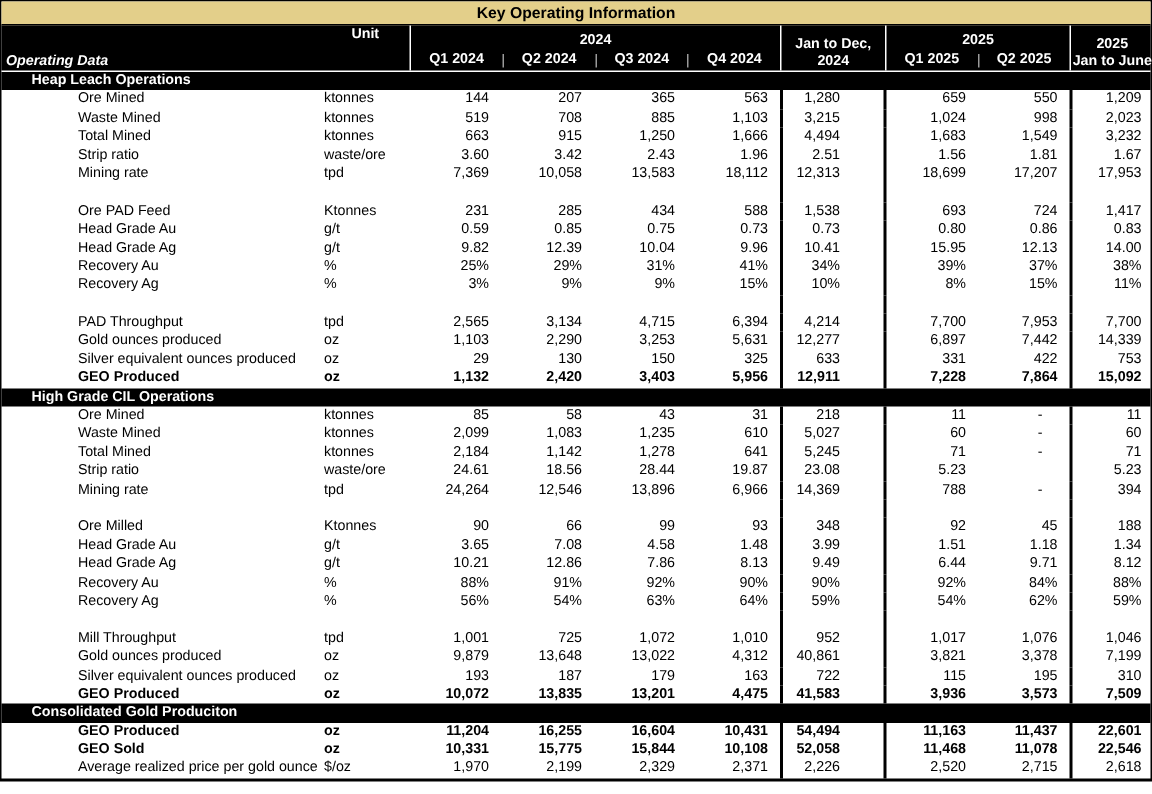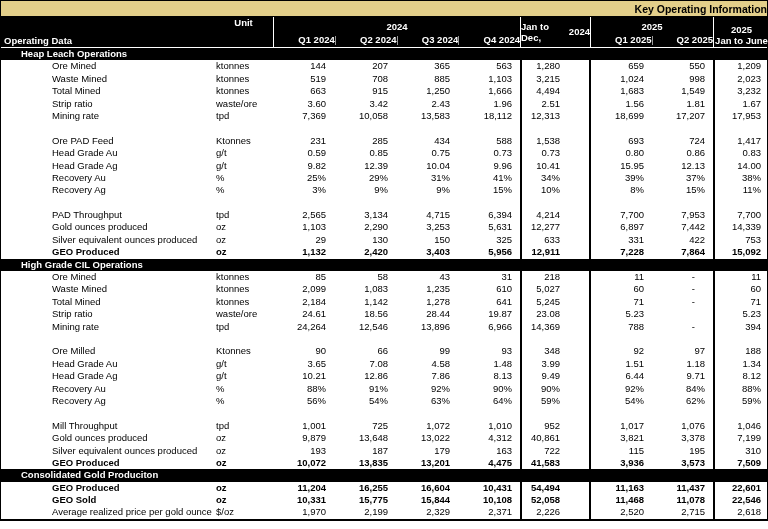--- a/index.html
+++ b/index.html
@@ -4,52 +4,52 @@
 <style>
   html,body{margin:0;padding:0;background:#fff;}
   body{width:768px;height:529px;overflow:hidden;font-family:"Liberation Sans",sans-serif;}
   .page{width:768px;box-sizing:border-box;border:1px solid #000;border-bottom:2px solid #000;background:#fff;}
   .title-bar{height:16px;line-height:16px;background:#e3cf8a;color:#000;font-weight:bold;
     font-size:10.5px;text-align:center;border-bottom:1px solid #000;box-sizing:border-box;}
   
   .header-band{display:grid;grid-template-columns:213px 59px 247px 71px 122px 56px;
     background:#000;color:#fff;height:31px;border-bottom:1px solid #fff;box-sizing:border-box;}
   .h-col,.h-group{box-sizing:border-box;font-weight:bold;font-size:9.5px;}
-  .h-label{display:flex;align-items:flex-end;padding:0 0 1px 3px;}
+  .h-label{display:flex;align-items:flex-end;padding:0 0 1px 3px;font-style:italic;}
   .h-unit{display:flex;align-items:flex-start;justify-content:center;padding-bottom:1px;}
   .h-group{display:flex;flex-direction:column;justify-content:flex-end;}
   .h-2024{border-left:1px solid #fff;}
-  .h-jandec{border-left:1px solid #fff;border-right:1px solid #fff;display:flex;flex-direction:row;
+  .h-jandec{border-left:1px solid #fff;border-right:1px solid #fff;display:flex;flex-direction:column;
     align-items:center;justify-content:flex-end;padding-bottom:1px;line-height:11px;}
   .h-janjune{border-left:1px solid #fff;display:flex;flex-direction:column;align-items:center;
     justify-content:flex-end;padding-bottom:1px;line-height:11px;}
   .group-label{text-align:center;line-height:12px;}
   .q-row{display:flex;align-items:flex-end;line-height:14px;}
-  .q-row .q{flex:1;text-align:right;}
+  .q-row .q{flex:1;text-align:center;}
   .qsep{width:1px;height:9px;background:#9a9a9a;margin-bottom:2px;}
   
   .section-bar{background:#000;color:#fff;font-weight:bold;font-size:9.5px;
     height:12.4px;line-height:12.5px;padding-left:20px;box-sizing:border-box;}
   
   .row{display:grid;grid-template-columns:213px 59px 61px 62px 62px 62px 71px 61px 61px 56px;
     height:12.4px;line-height:12.4px;font-size:9.5px;color:#000;box-sizing:border-box;}
   .row>div{box-sizing:border-box;overflow:hidden;white-space:nowrap;}
   .row .label{padding-left:3px;text-align:left;margin-left:48px;}
   .row .unit{padding-left:2px;text-align:left;}
   .row .num{text-align:right;padding-right:8px;}
   .row .c-jandec{border-left:2px solid #000;border-right:2px solid #000;padding-right:29px;}
   .row .c-janjune{border-left:2px solid #000;}
   .row .dash{padding-right:18px;}
   .row.bold{font-weight:bold;}
 </style>
 </head>
 <body>
 
 <div class="page">
-  <div class="title-bar" style="background: rgb(227, 207, 138); text-align: right;">Key Operating Information</div>
+  <div class="title-bar" style="background: rgb(227, 207, 138);">Key Operating Information</div>
 
   <div class="header-band">
     <div class="h-col h-label">
       <span>Operating Data</span>
     </div>
     <div class="h-col h-unit">
       <span>Unit</span>
     </div>
     <div class="h-group h-2024">
       <div class="group-label">2024</div>
@@ -350,21 +350,21 @@
       </div>
       <div class="row">
         <div class="label">Ore Milled</div>
         <div class="unit">Ktonnes</div>
         <div class="num c-q1">90</div>
         <div class="num c-q2">66</div>
         <div class="num c-q3">99</div>
         <div class="num c-q4">93</div>
         <div class="num c-jandec">348</div>
         <div class="num c-q125">92</div>
-        <div class="num c-q225">97</div>
+        <div class="num c-q225">45</div>
         <div class="num c-janjune">188</div>
       </div>
       <div class="row">
         <div class="label">Head Grade Au</div>
         <div class="unit">g/t</div>
         <div class="num c-q1">3.65</div>
         <div class="num c-q2">7.08</div>
         <div class="num c-q3">4.58</div>
         <div class="num c-q4">1.48</div>
         <div class="num c-jandec">3.99</div>

